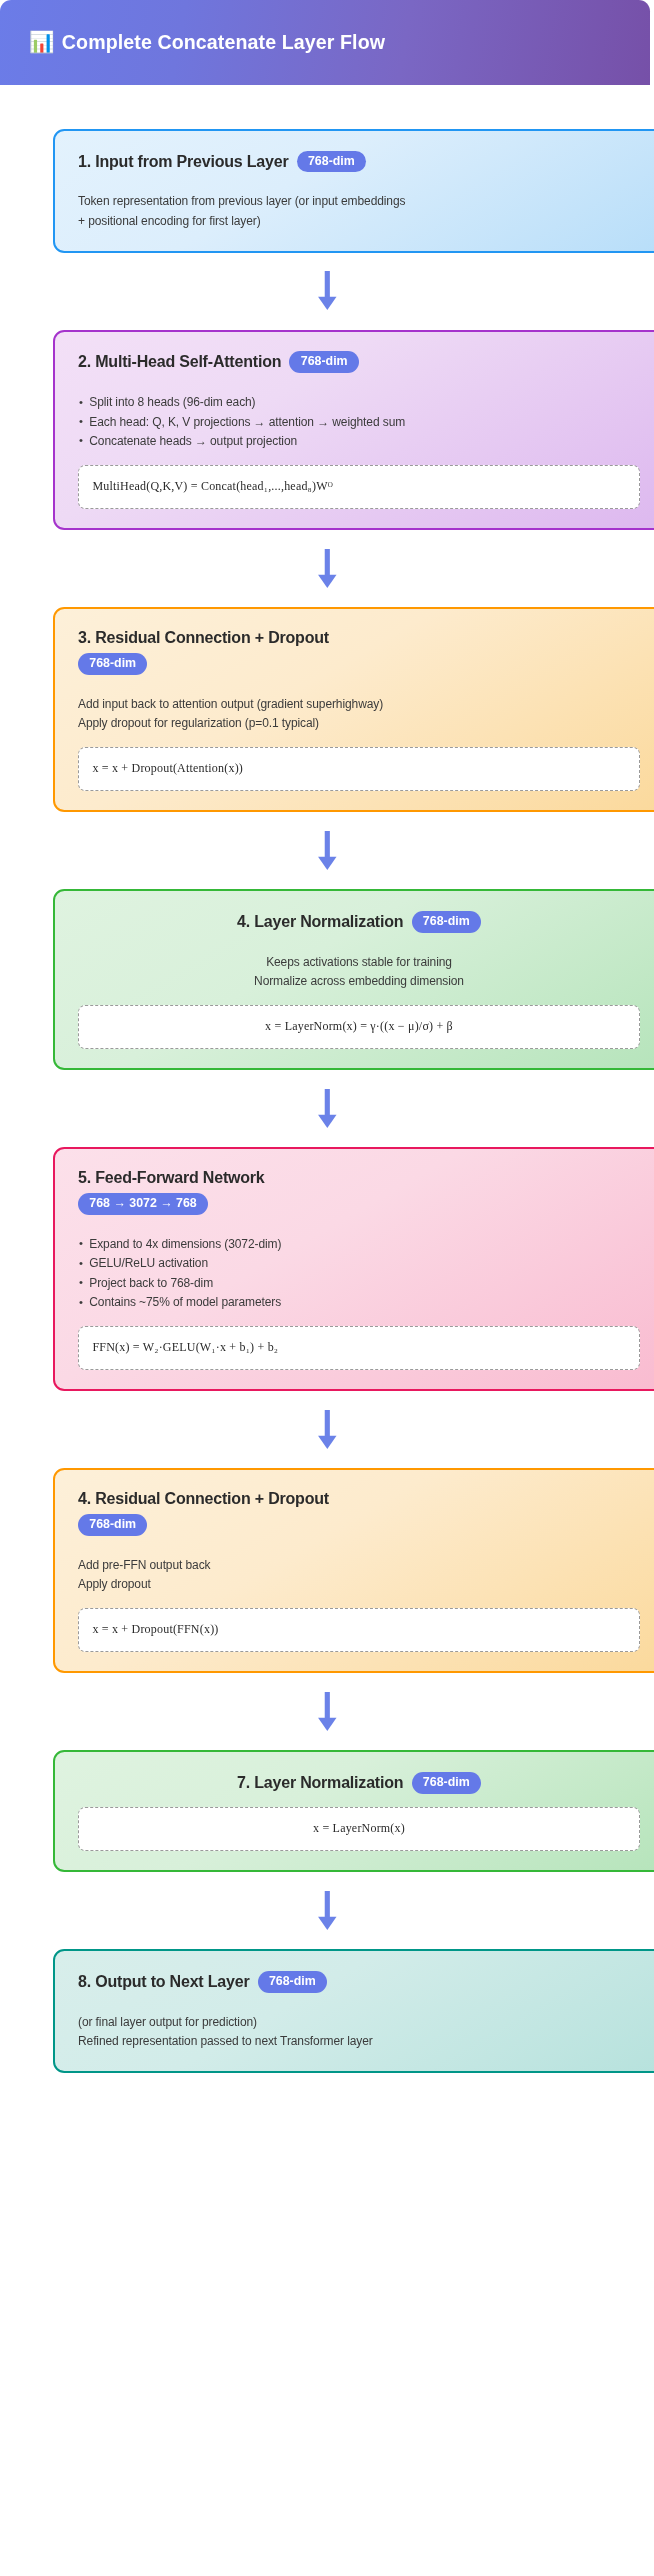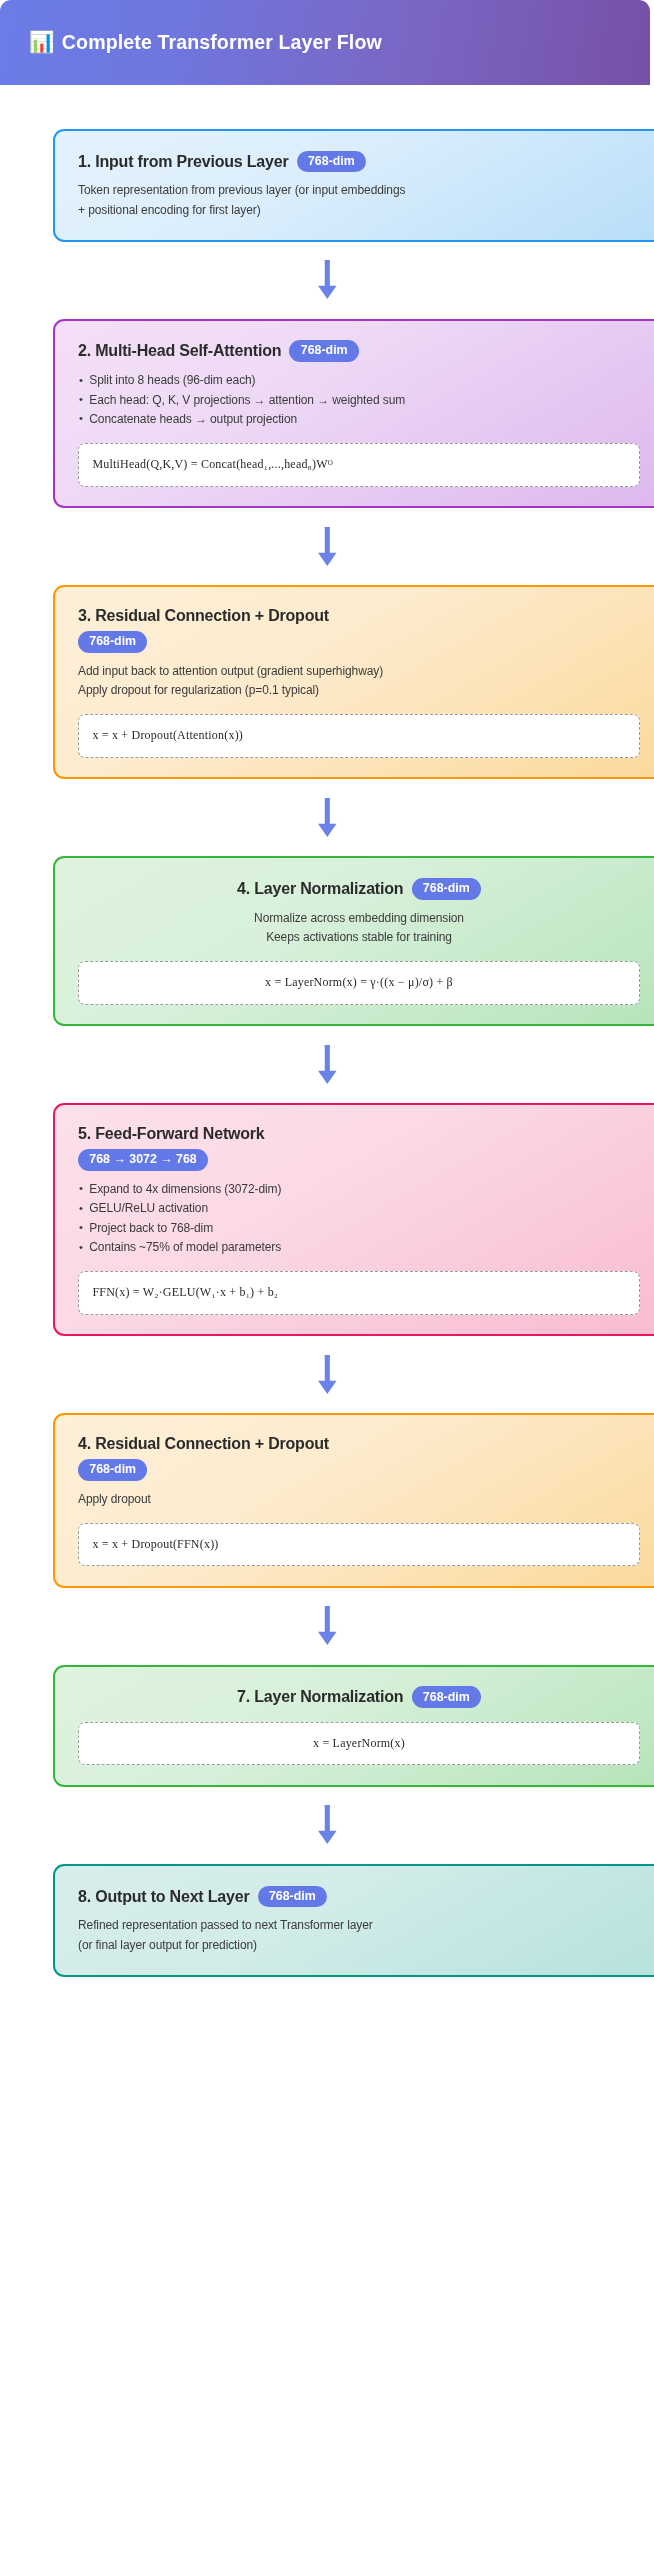--- a/index.html
+++ b/index.html
@@ -86,21 +86,21 @@
     font-size: 12.4px;
     font-weight: bold;
     border-radius: 13.4px;
     padding: 4.1px 11.3px 4.6px 11.3px;
     margin-left: 8.2px;
     white-space: nowrap;
     line-height: 1.05;
   }
 
   .step-lines {
-    margin-top: 9px;
+    margin-top: 20px;
   }
 
   .line {
     font-size: 12px;
     color: #3b3b3b;
     line-height: 1.62;
     letter-spacing: -0.1px;
   }
 
   .line.bullet {
@@ -167,21 +167,21 @@
     background: linear-gradient(150deg, #d8eeeb 0%, #d2ece9 40%, #b7e2dd 100%);
   }
 </style>
 </head>
 <body>
 
 <div>
 
   <div class="header-bar">
     <span class="header-icon">📊</span>
-    <span class="header-title">Complete Transformer Layer Flow</span>
+    <span class="header-title">Complete Concatenate Layer Flow</span>
   </div>
 
   <div class="flow">
     <div class="spacer-top"></div>
     <div id="steps-container">
         <div class="step theme-blue">
           <div class="step-head"><span class="step-title">1. Input from Previous Layer</span><span class="dim-badge">768-dim</span></div>
           <div class="step-lines">
             <div class="line">Token representation from previous layer (or input embeddings</div>
             <div class="line">+ positional encoding for first layer)</div>
@@ -218,22 +218,22 @@
         </div>
         <div class="arrow-wrap">
           <svg class="arrow-svg" width="20.6" height="40" viewBox="0 0 40 78">
             <rect x="15" y="0" width="10" height="52" fill="#6b82e8"></rect>
             <polygon points="2,50 38,50 20,76" fill="#6b82e8"></polygon>
           </svg>
         </div>
         <div class="step theme-green">
           <div class="step-head"><span class="step-title">4. Layer Normalization</span><span class="dim-badge">768-dim</span></div>
           <div class="step-lines">
+            <div class="line">Keeps activations stable for training</div>
             <div class="line">Normalize across embedding dimension</div>
-            <div class="line">Keeps activations stable for training</div>
           </div>
           <div class="formula">x = LayerNorm(x) = γ·((x − μ)/σ) + β</div>
         </div>
         <div class="arrow-wrap">
           <svg class="arrow-svg" width="20.6" height="40" viewBox="0 0 40 78">
             <rect x="15" y="0" width="10" height="52" fill="#6b82e8"></rect>
             <polygon points="2,50 38,50 20,76" fill="#6b82e8"></polygon>
           </svg>
         </div>
         <div class="step theme-pink">
@@ -248,20 +248,21 @@
         </div>
         <div class="arrow-wrap">
           <svg class="arrow-svg" width="20.6" height="40" viewBox="0 0 40 78">
             <rect x="15" y="0" width="10" height="52" fill="#6b82e8"></rect>
             <polygon points="2,50 38,50 20,76" fill="#6b82e8"></polygon>
           </svg>
         </div>
         <div class="step theme-orange">
           <div class="step-head"><span class="step-title">4. Residual Connection + Dropout</span><br><span class="dim-badge" style="margin-left: 0px; margin-top: 6.2px;">768-dim</span></div>
           <div class="step-lines">
+            <div class="line">Add pre-FFN output back</div>
             <div class="line">Apply dropout</div>
           </div>
           <div class="formula">x = x + Dropout(FFN(x))</div>
         </div>
         <div class="arrow-wrap">
           <svg class="arrow-svg" width="20.6" height="40" viewBox="0 0 40 78">
             <rect x="15" y="0" width="10" height="52" fill="#6b82e8"></rect>
             <polygon points="2,50 38,50 20,76" fill="#6b82e8"></polygon>
           </svg>
         </div>
@@ -271,21 +272,21 @@
         </div>
         <div class="arrow-wrap">
           <svg class="arrow-svg" width="20.6" height="40" viewBox="0 0 40 78">
             <rect x="15" y="0" width="10" height="52" fill="#6b82e8"></rect>
             <polygon points="2,50 38,50 20,76" fill="#6b82e8"></polygon>
           </svg>
         </div>
         <div class="step theme-teal">
           <div class="step-head"><span class="step-title">8. Output to Next Layer</span><span class="dim-badge">768-dim</span></div>
           <div class="step-lines">
+            <div class="line">(or final layer output for prediction)</div>
             <div class="line">Refined representation passed to next Transformer layer</div>
-            <div class="line">(or final layer output for prediction)</div>
           </div>
         </div>
       </div>
   </div>
 
 </div>
 
 
 </body></html>

